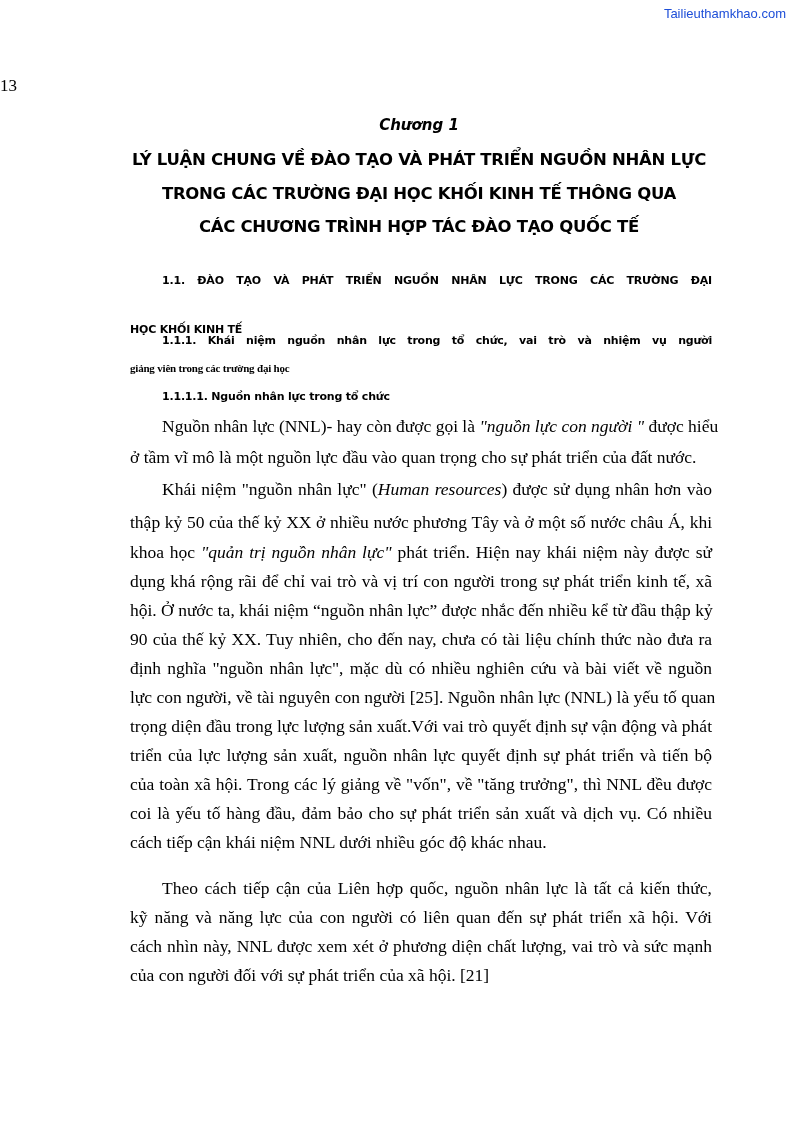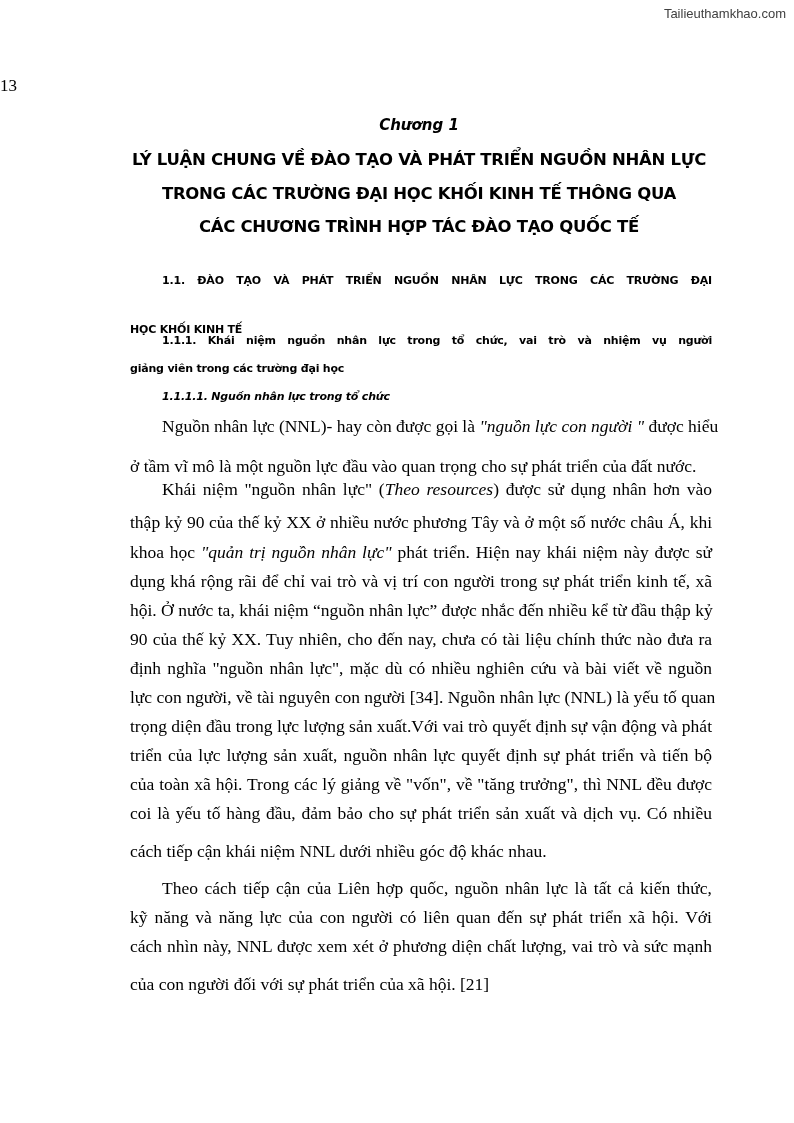--- a/index.html
+++ b/index.html
@@ -1,74 +1,74 @@
 <!DOCTYPE html>
 <html><head>
 <meta charset="utf-8">
 <style>
   html, body { margin: 0; padding: 0; background: #ffffff; }
   body { width: 794px; height: 1123px; position: relative; overflow: hidden; color: #000; }
   .watermark {
     position: absolute; top: 6px; right: 8px;
-    font-family: "Liberation Sans", sans-serif; font-size: 13px; color: #404040;
+    font-family: "Liberation Sans", sans-serif; font-size: 13px; color: #1d4ed8;
   }
   .page-number {
     position: absolute; top: 76px; left: 0; width: 794px; text-align: left;
     font-family: "Liberation Serif", serif; font-size: 17px;
   }
   .chapter {
     position: absolute; top: 116px; left: 0; width: 838px; text-align: center;
     font-family: "DejaVu Sans", sans-serif; font-weight: bold; font-style: italic; font-size: 15px;
   }
   .title-line {
     position: absolute; left: 0; width: 838px; text-align: center;
     font-family: "DejaVu Sans", sans-serif; font-weight: bold; font-size: 16.5px; letter-spacing: -0.3px;
   }
   .heading {
     position: absolute; font-family: "DejaVu Sans", sans-serif; font-weight: bold; font-size: 11px; letter-spacing: -0.2px;
   }
-  .heading.italic { font-style: italic; }
+  .heading.italic { }
   .body-line {
     position: absolute; left: 130px; width: 582px;
     font-family: "Liberation Serif", serif; font-size: 17.5px; line-height: 22px;
     text-align: justify; text-align-last: justify; white-space: nowrap;
   }
   .body-line.indent { left: 162px; width: 550px; }
-  .body-line.last { text-align-last: left; margin-top: 9px; }
+  .body-line.last { text-align-last: left; }
   .body-line span.it { font-style: italic; }
 </style>
 </head>
 <body>
 
 <div class="watermark">Tailieuthamkhao.com</div>
 
 <div class="page-number">13</div>
 
 <div class="chapter">Chương 1</div>
 <div class="title-line" style="top:150px">LÝ LUẬN CHUNG  VỀ  ĐÀO TẠO VÀ PHÁT TRIỂN NGUỒN NHÂN LỰC</div>
 <div class="title-line" style="top:184px">TRONG CÁC TRƯỜNG ĐẠI HỌC KHỐI KINH TẾ THÔNG QUA</div>
 <div class="title-line" style="top:217px">CÁC CHƯƠNG TRÌNH HỢP TÁC ĐÀO TẠO QUỐC TẾ</div>
 
 <div class="heading" style="top:274px; left:162px; width:550px; text-align:justify; text-align-last:justify; white-space:nowrap;">1.1.  ĐÀO TẠO VÀ PHÁT TRIỂN NGUỒN NHÂN LỰC TRONG CÁC TRƯỜNG ĐẠI</div>
 <div class="heading" style="top:305px; left:130px;margin-top:18px;">HỌC KHỐI KINH TẾ</div>
 <div class="heading" style="top:334px; left:162px; width:550px; text-align:justify; text-align-last:justify; white-space:nowrap;">1.1.1. Khái niệm nguồn nhân lực trong tổ chức, vai trò và nhiệm vụ người</div>
-<div class="heading" style="top:362px; left:130px;">giảng viên trong các trường đại học</div>
+<div class="heading" style="top:362px; left:130px;font-family:Liberation Serif, serif;">giảng viên trong các trường đại học</div>
 <div class="heading italic" style="top:390px; left:162px;">1.1.1.1. Nguồn nhân lực trong tổ chức</div>
 
 <div class="body-line indent" style="top:415px"><span>Nguồn nhân lực (NNL)- hay còn được gọi là </span><span class="it">"nguồn lực con người "</span><span> được hiểu</span></div>
 <div class="body-line last" style="top:446px">ở tầm vĩ mô  là một nguồn lực đầu vào quan trọng cho sự phát triển của đất nước.</div>
 
-<div class="body-line indent" style="top:478px"><span>Khái niệm "nguồn nhân lực" (</span><span class="it">Theo resources</span><span>) được sử dụng nhân hơn vào</span></div>
-<div class="body-line" style="top:511px">thập kỷ 90 của thế kỷ XX ở nhiều nước phương Tây và ở một số nước châu Á, khi</div>
+<div class="body-line indent" style="top:478px"><span>Khái niệm "nguồn nhân lực" (</span><span class="it">Human resources</span><span>) được sử dụng nhân hơn vào</span></div>
+<div class="body-line" style="top:511px">thập kỷ 50 của thế kỷ XX ở nhiều nước phương Tây và ở một số nước châu Á, khi</div>
 <div class="body-line" style="top:541px"><span>khoa học </span><span class="it">"quản trị nguồn nhân lực"</span><span> phát triển. Hiện nay khái niệm này được sử</span></div>
 <div class="body-line" style="top:570px">dụng khá rộng rãi để chỉ vai trò và vị trí con người trong sự phát triển kinh tế, xã</div>
 <div class="body-line" style="top:599px">hội. Ở nước ta, khái niệm “nguồn nhân lực” được nhắc đến nhiều kể từ đầu thập kỷ</div>
 <div class="body-line" style="top:628px">90 của thế kỷ XX. Tuy nhiên, cho đến nay, chưa có tài liệu chính thức nào đưa ra</div>
 <div class="body-line" style="top:657px">định nghĩa  "nguồn nhân lực", mặc dù có nhiều nghiên cứu và bài viết về nguồn</div>
-<div class="body-line" style="top:686px">lực con người, về tài nguyên con người [34]. Nguồn nhân lực (NNL) là yếu tố quan</div>
+<div class="body-line" style="top:686px">lực con người, về tài nguyên con người [25]. Nguồn nhân lực (NNL) là yếu tố quan</div>
 <div class="body-line" style="top:715px">trọng diện đầu trong lực lượng sản xuất.Với vai trò quyết định sự vận động và phát</div>
 <div class="body-line" style="top:744px">triển của lực lượng sản xuất, nguồn nhân lực quyết định sự phát triển và tiến bộ</div>
 <div class="body-line" style="top:773px">của toàn  xã hội. Trong các lý giảng về "vốn", về "tăng trưởng", thì NNL đều được</div>
 <div class="body-line" style="top:802px">coi là yếu tố hàng đầu, đảm bảo cho sự phát triển sản xuất và dịch vụ. Có nhiều</div>
 <div class="body-line last" style="top:831px">cách tiếp cận khái niệm NNL  dưới nhiều góc độ khác nhau.</div>
 
 <div class="body-line indent" style="top:877px">Theo cách tiếp cận của Liên hợp quốc, nguồn nhân lực là tất cả kiến thức,</div>
 <div class="body-line" style="top:906px">kỹ năng và năng lực của con người có liên quan đến sự phát triển xã hội. Với</div>
 <div class="body-line" style="top:935px">cách nhìn này, NNL được xem xét ở phương diện chất lượng, vai trò và sức mạnh</div>
 <div class="body-line last" style="top:964px">của  con người đối với sự phát triển của xã hội. [21]</div>

